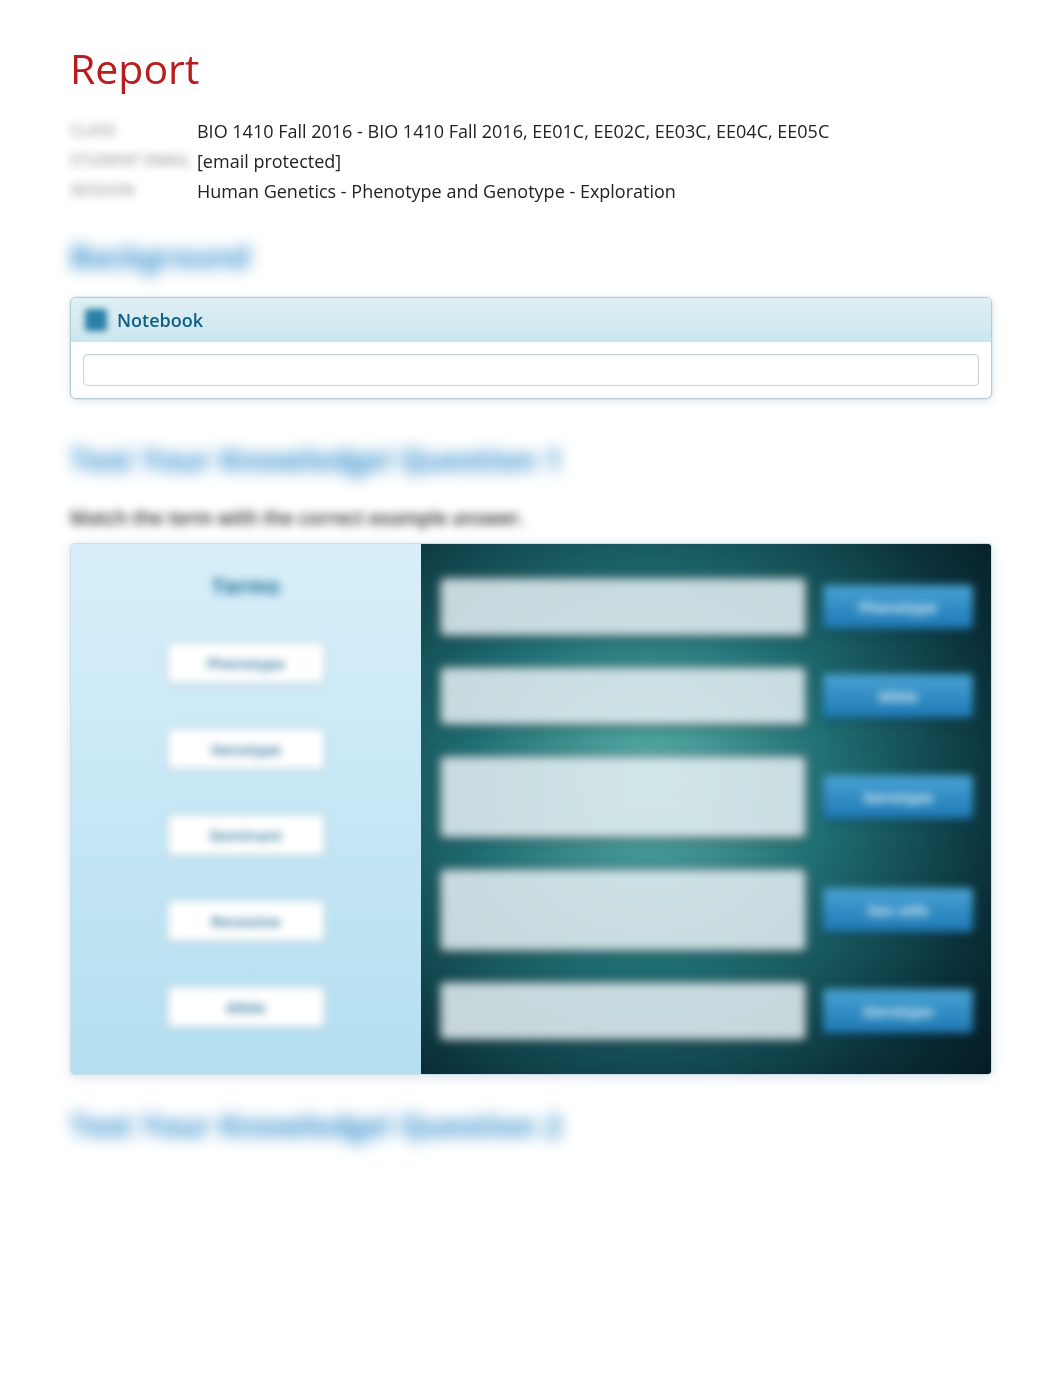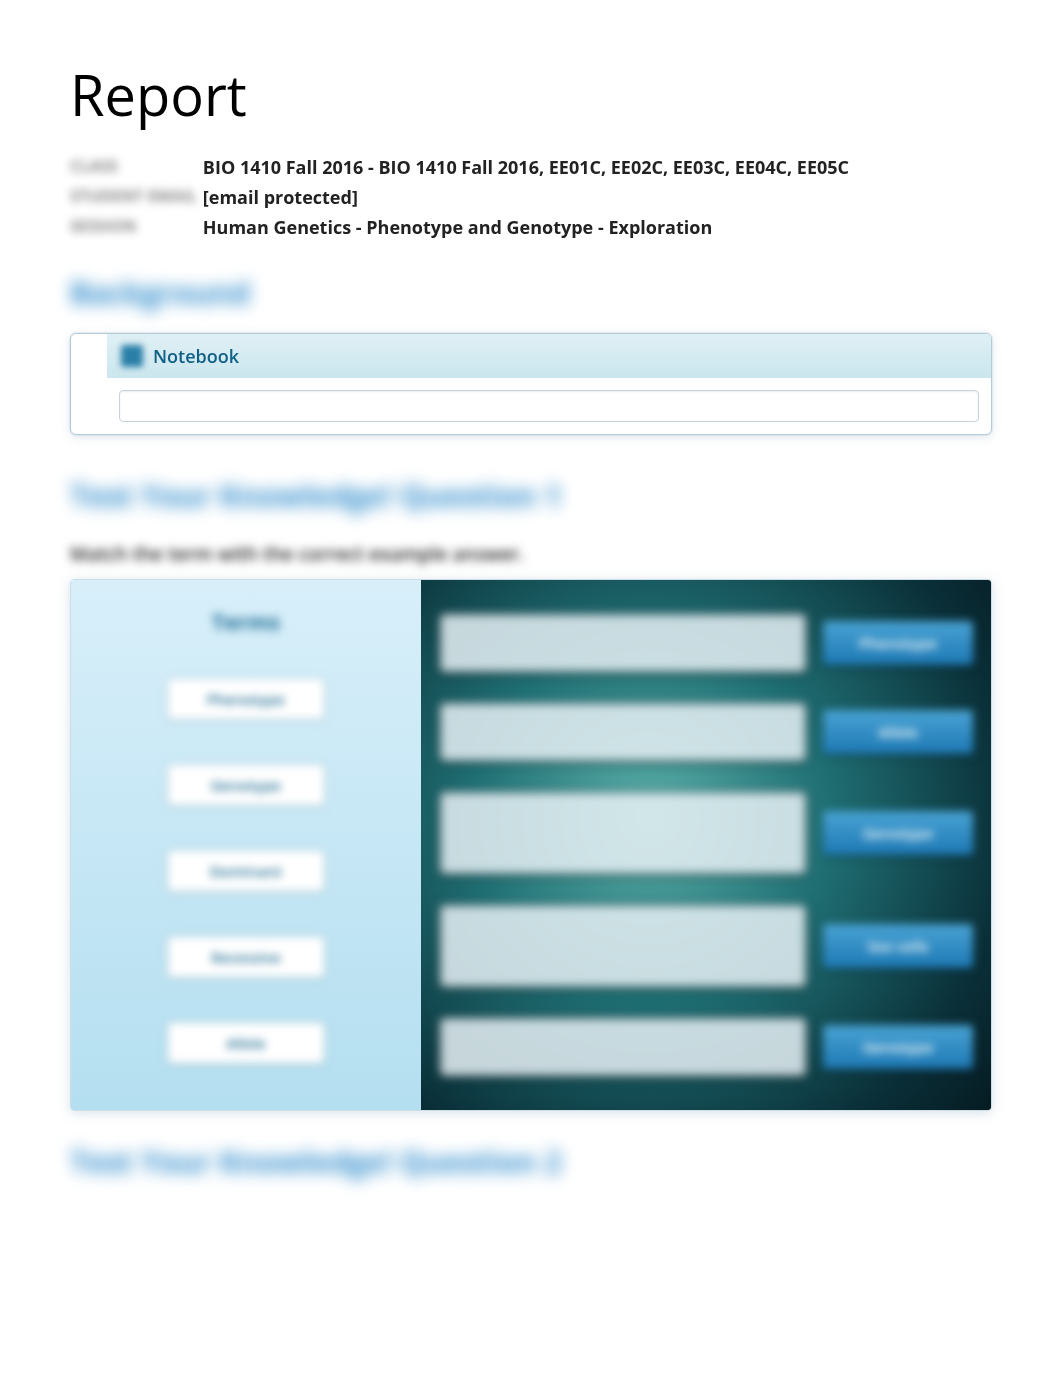--- a/index.html
+++ b/index.html
@@ -8,29 +8,28 @@
     width: 1062px;
     font-family: "Segoe UI", "Open Sans", Arial, sans-serif;
     background: #ffffff;
     color: #333;
   }
   .page {
     padding: 30px 70px 60px 70px;
     box-sizing: border-box;
   }
   .title {
-    font-size: 56px;
+    font-size: 41px;
     font-weight: 400;
-    color: #000000;
-    margin: 26px 0 20px 0;
+    color: #b91c1c;
+    margin: 10px 0 20px 0;
   }
   .meta-table {
     border-collapse: collapse;
     margin-bottom: 30px;
-    font-weight: bold;
   }
   .meta-table td {
     padding: 3px 6px 3px 0;
     vertical-align: top;
     font-size: 18px;
     color: #222;
   }
   .meta-table td.label {
     filter: blur(4px);
     color: #888;
@@ -44,21 +43,20 @@
     margin: 30px 0 20px 0;
     filter: blur(8px);
   }
   .notebook-card {
     border: 1px solid #b6cbd8;
     border-radius: 6px;
     box-shadow: 0 2px 10px rgba(120,150,180,0.25), 0 0 0 1px rgba(150,180,200,0.15);
     overflow: hidden;
     margin: 20px 0 40px 0;
     background: #fff;
-    padding-left: 36px;
   }
   .notebook-header {
     background: linear-gradient(#dff0f5, #cbe6ee);
     padding: 10px 14px;
     display: flex;
     align-items: center;
     gap: 10px;
   }
   .notebook-header .icon {
     width: 22px;

